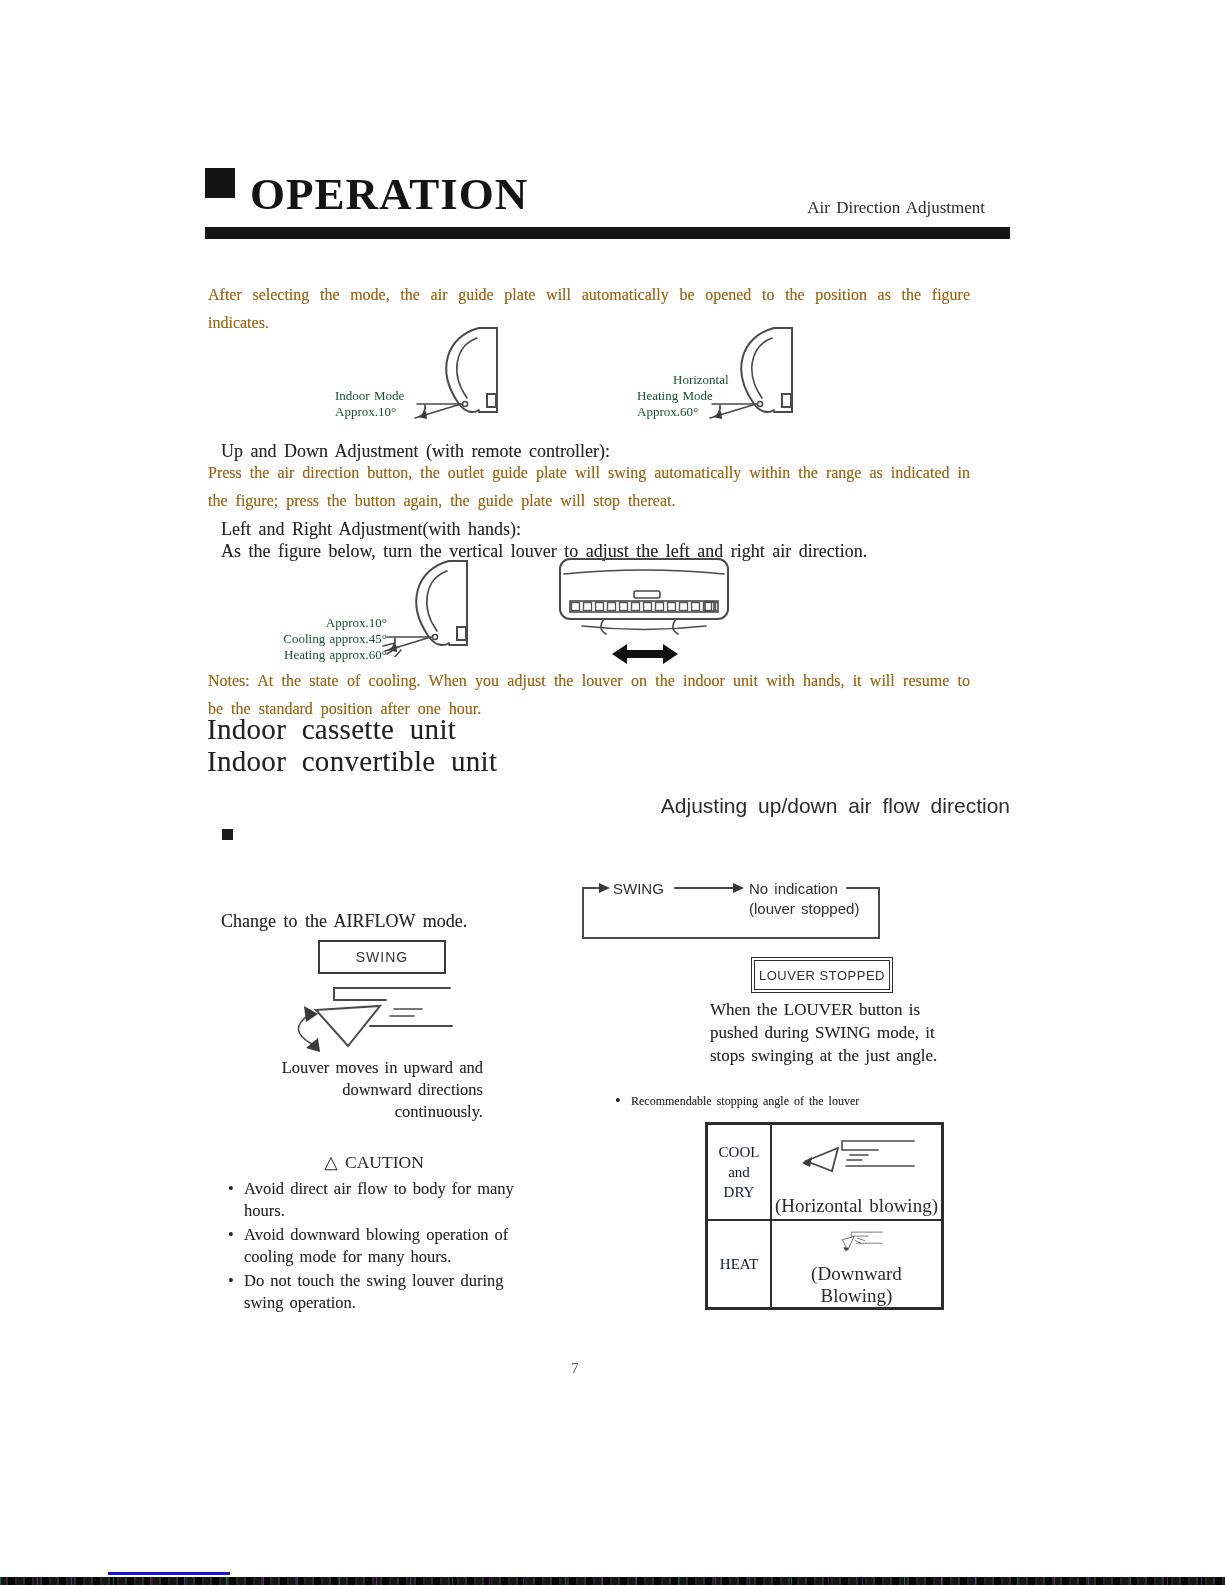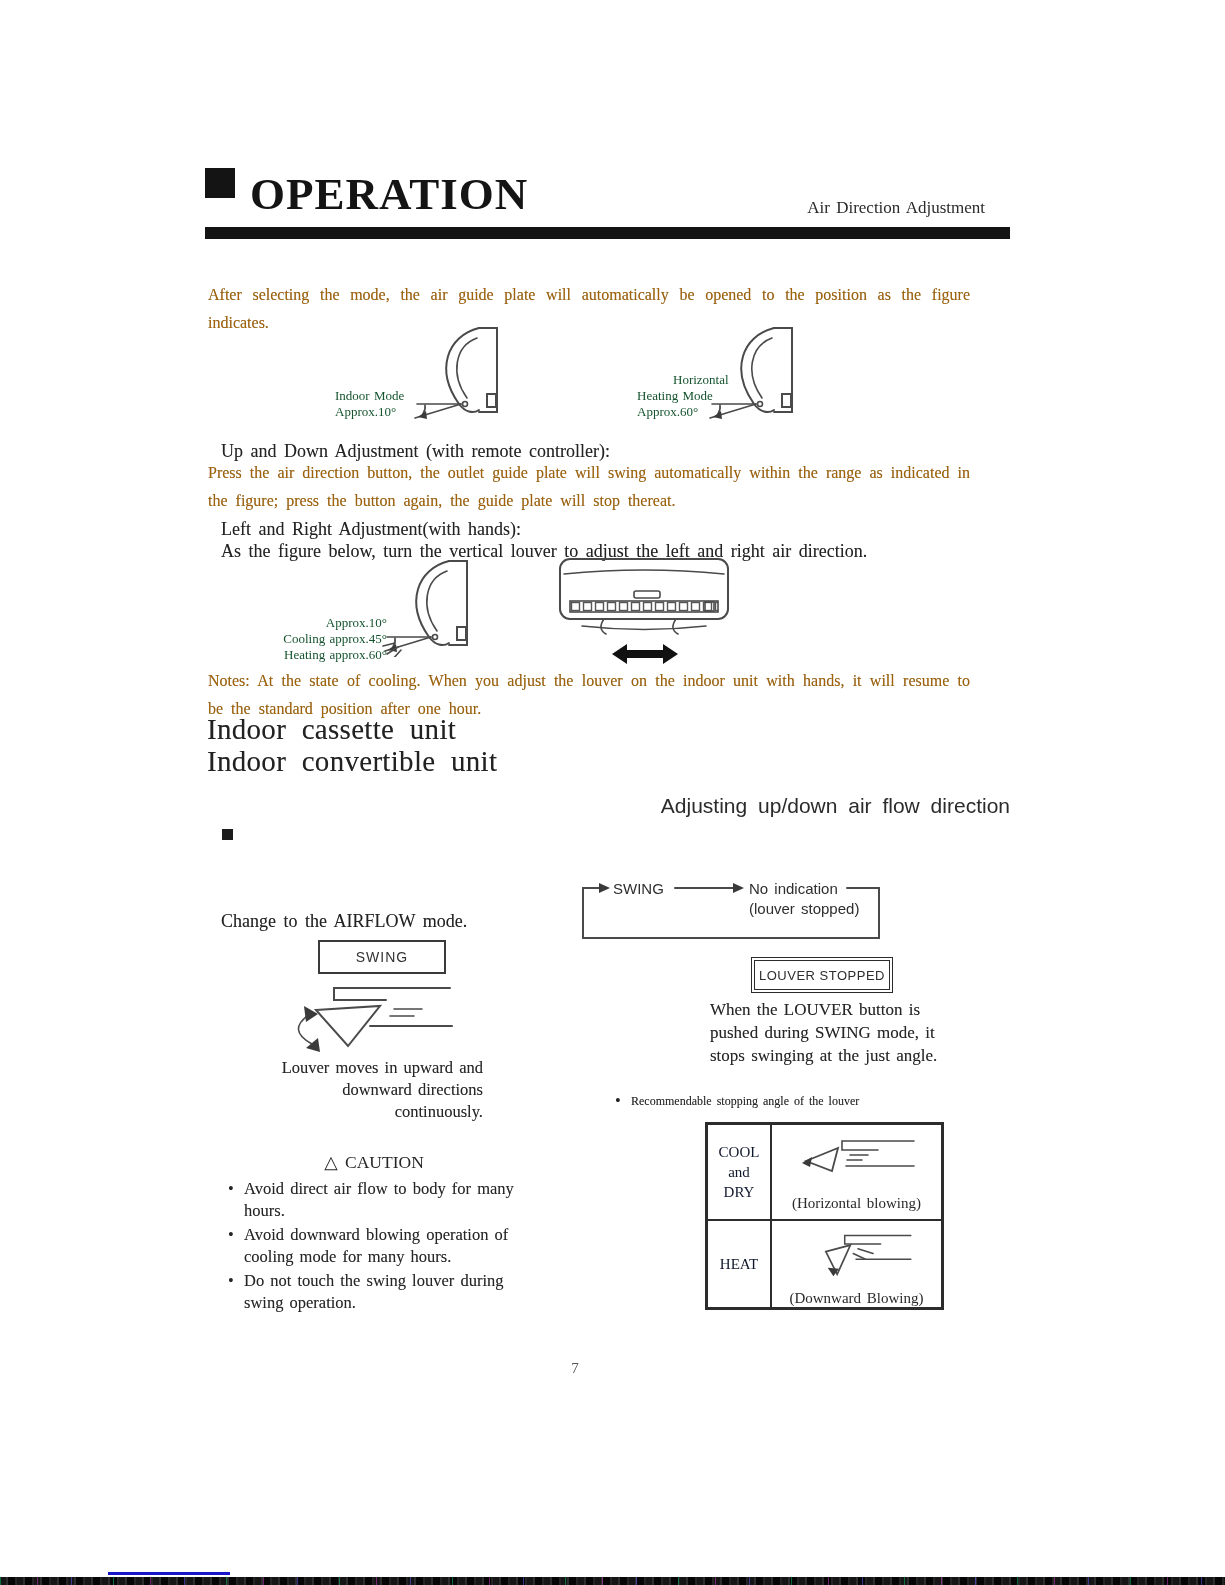--- a/index.html
+++ b/index.html
@@ -27,21 +27,21 @@
            font-family:"Liberation Sans",sans-serif;font-size:13px;letter-spacing:.5px;color:#2e2e2e;}
   .caption-text{font-size:16.5px;line-height:22px;color:#262626;word-spacing:2px;
                 text-shadow:0 0 0.6px rgba(50,50,50,.35);}
   .bullet-row{display:flex;align-items:flex-start;margin-bottom:2px;}
   .bullet-mark{width:16px;flex:0 0 16px;font-size:16.5px;line-height:22px;color:#262626;}
   .angle-table{display:grid;grid-template-columns:64px 171px;grid-template-rows:96px 88px;
                border:2px solid #2c2c2c;}
   .angle-table .cell{border:1px solid #2c2c2c;display:flex;flex-direction:column;align-items:center;justify-content:center;}
   .mode-cell{font-size:15px;line-height:20px;text-align:center;white-space:pre-line;color:#0f172a;}
   .icon-cell{justify-content:flex-start !important;padding-top:8px;}
-  .icon-caption{font-size:15px;color:#2a2a2a;margin-top:10px;word-spacing:2px;}
+  .icon-caption{font-size:19px;color:#2a2a2a;margin-top:10px;word-spacing:2px;text-align:center;}
   .page-num{font-size:15px;color:#555;text-align:center;}
   .blue-line{background:#1717c9;}
   .noise-bar{background:#000;
      background-image:
        repeating-linear-gradient(90deg,rgba(0,190,90,.55) 0 1px,transparent 1px 37px,rgba(210,60,200,.5) 37px 38px,transparent 38px 71px,rgba(90,90,255,.55) 71px 72px,transparent 72px 113px),
        repeating-linear-gradient(90deg,#161616 0 6px,#2e2e2e 6px 8px,#060606 8px 15px,#242424 15px 17px);}
   svg .ln{stroke:#4a4a4a;stroke-width:2;fill:none;stroke-linecap:round;}
   svg .ln-thin{stroke:#4a4a4a;stroke-width:1.6;fill:none;stroke-linecap:round;}
   svg .fillhead{fill:#3a3a3a;stroke:none;}
 </style>

